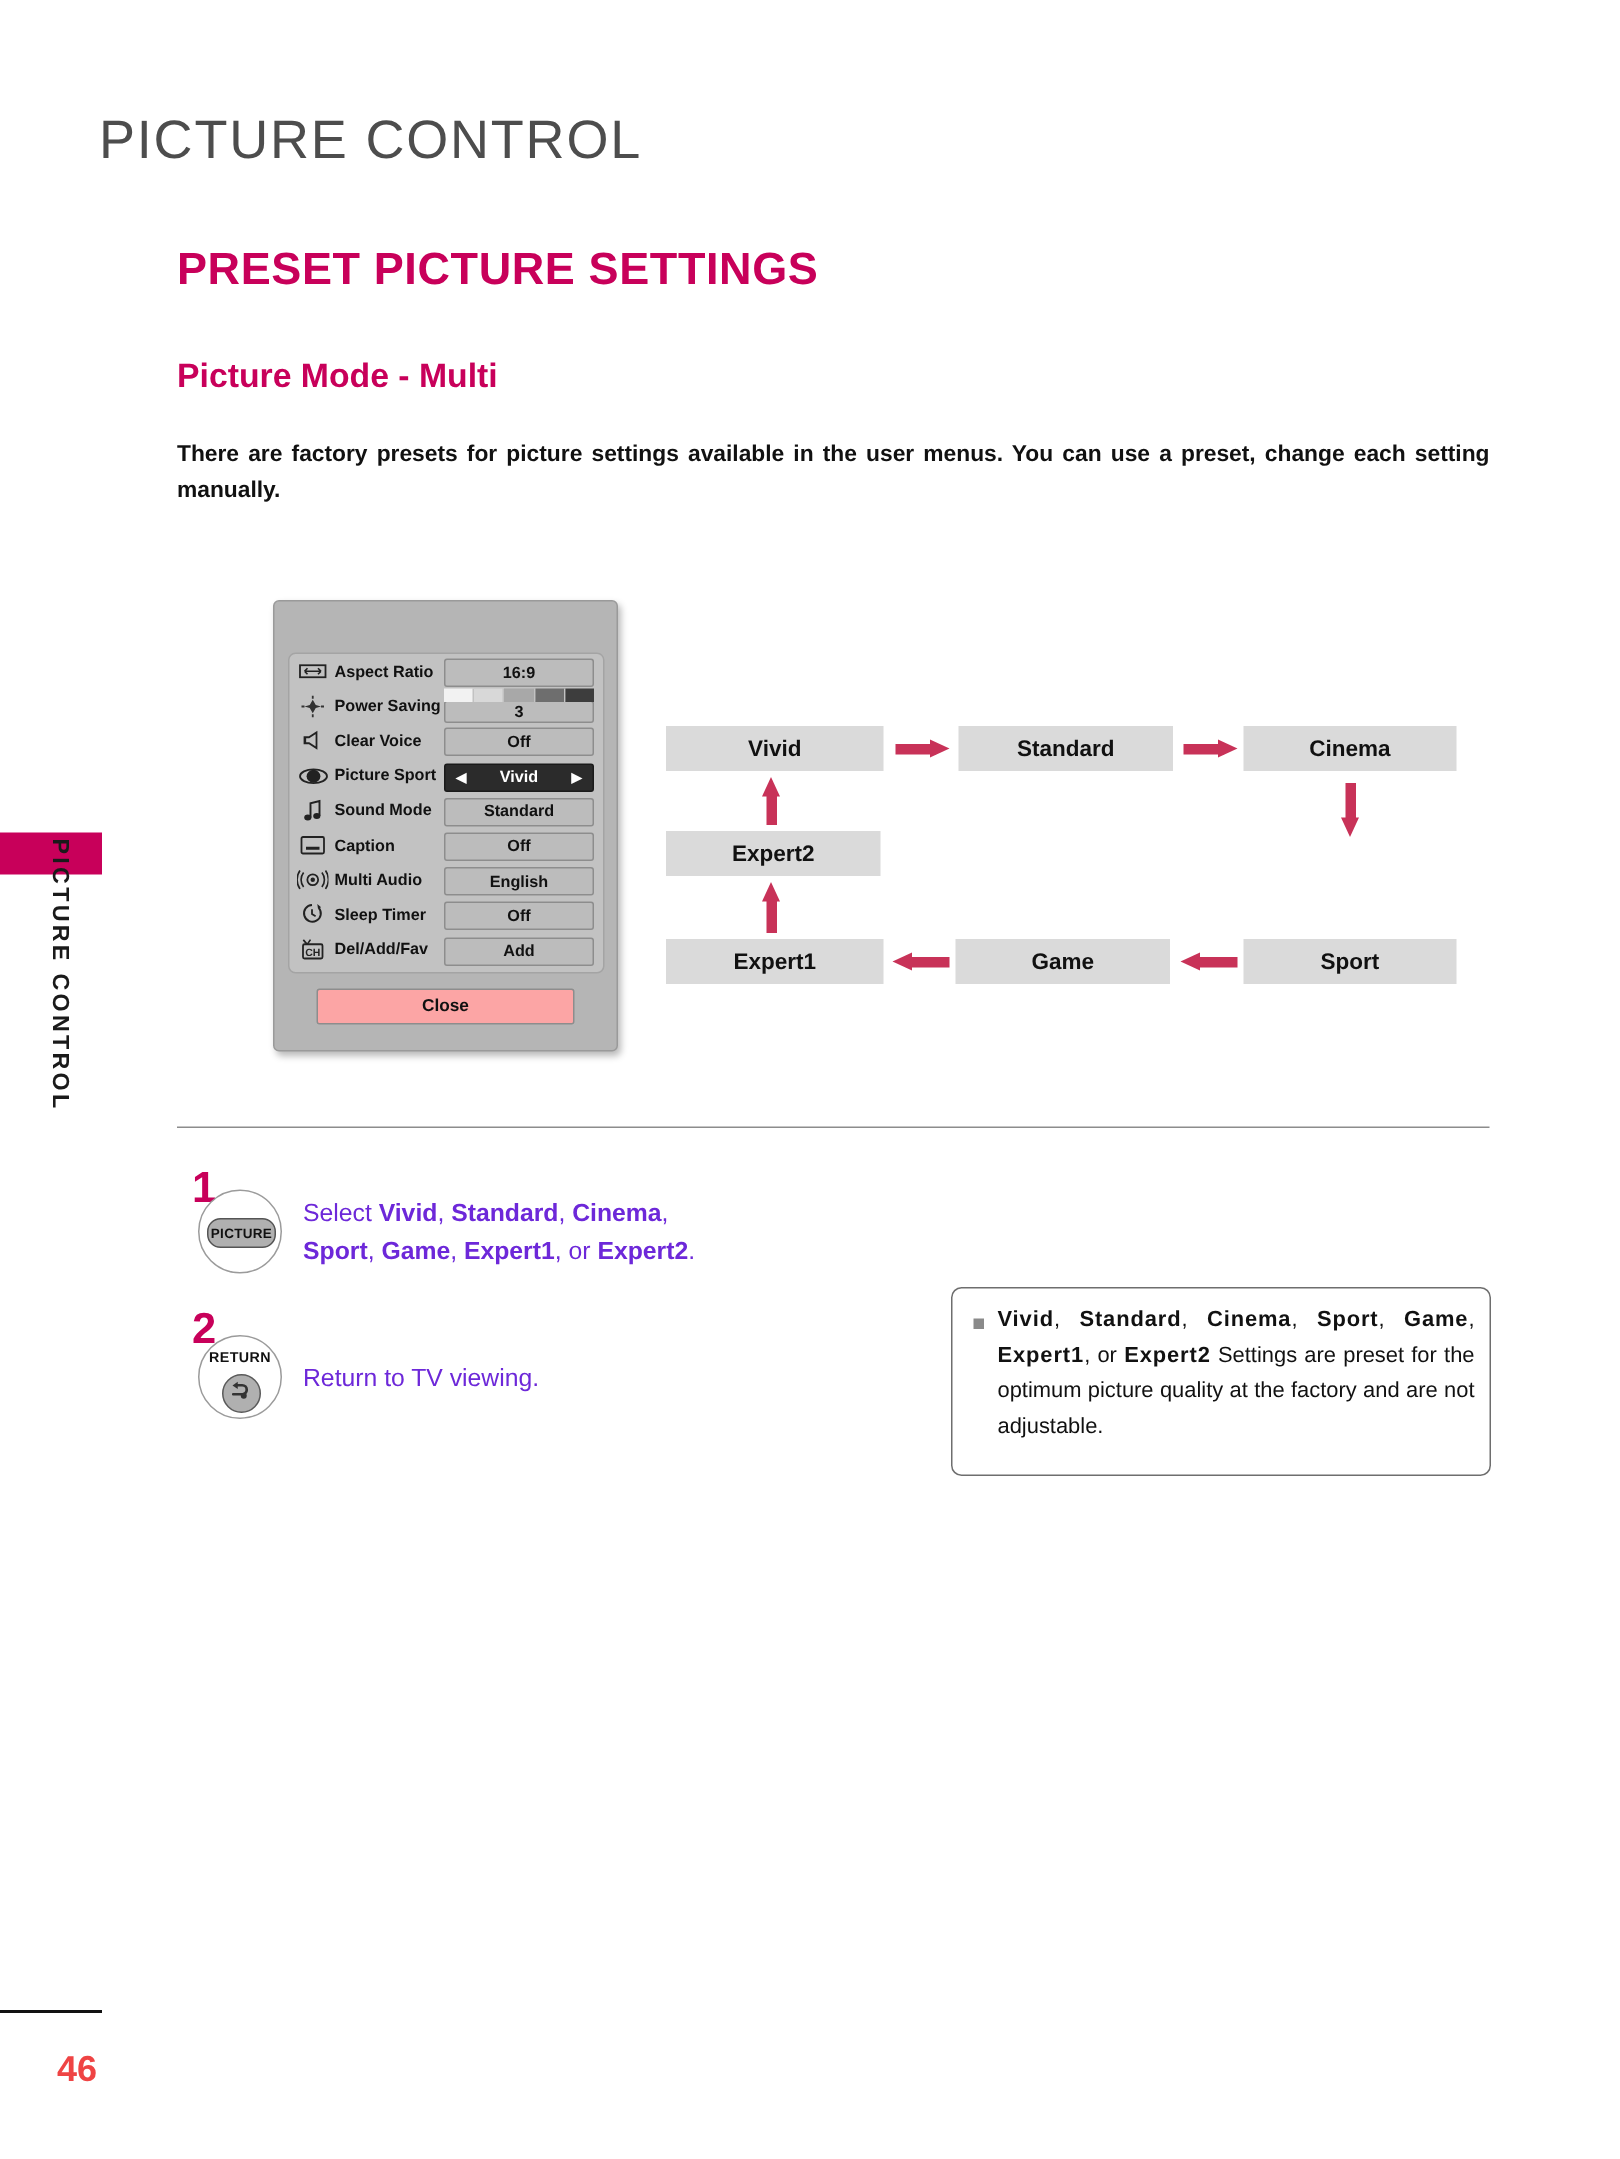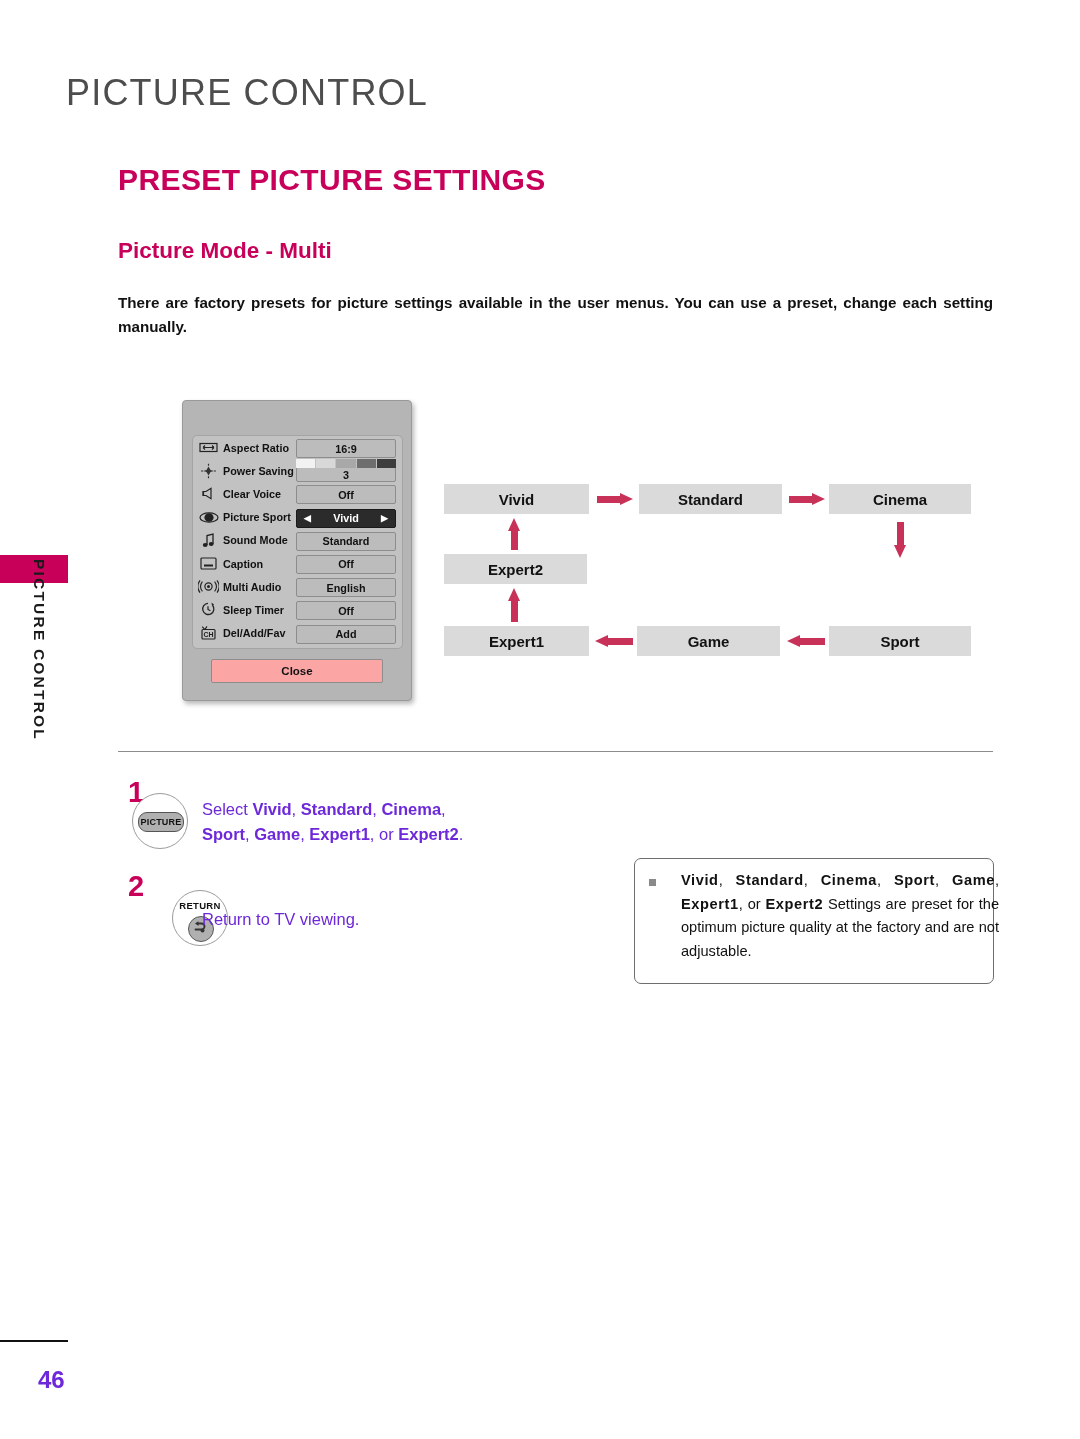--- a/index.html
+++ b/index.html
@@ -353,21 +353,21 @@
     color: #6d28d9;
   }
   .step-text b { font-weight: bold; }
 
   #step1        { left: 128px; top: 778px; }
   #step1 .step-number   { left: 0px;  top: 0px; }
   #step1 .step-btn-ring { left: 4px;  top: 15px; }
   #step1-text   { left: 202px; top: 797px; width: 420px; }
   #step2        { left: 128px; top: 872px; }
   #step2 .step-number   { left: 0px;  top: 0px; }
-  #step2 .step-btn-ring { left: 4px;  top: 18px; margin-left: 40px; }
+  #step2 .step-btn-ring { left: 4px;  top: 18px; }
   #step2-text   { left: 202px; top: 907px; width: 300px; }
 
   
   #note-box {
     position: absolute;
     left: 634px;
     top: 858px;
     width: 358px;
     height: 124px;
     border: 1px solid #6e6e6e;
@@ -384,41 +384,40 @@
   }
   #note-text {
     position: absolute;
     left: 30px;
     top: 10px;
     width: 318px;
     font-size: 14.6px;
     line-height: 23.5px;
     color: #111;
     text-align: justify;
-    margin-left: 16px;
   }
   #note-text b { font-weight: bold; }
   .wide { letter-spacing: 0.6px; }
 
   
   #footer-rule {
     position: absolute;
     left: 0px;
     top: 1340px;
     width: 68px;
     height: 1.5px;
     background: #111;
   }
   #page-number {
     position: absolute;
     left: 38px;
     top: 1366px;
     font-size: 24px;
     font-weight: bold;
-    color: #6d28d9;
+    color: #ef4444;
   }
 </style>
 </head>
 <body>
 
 <div id="side-tab-block"></div>
 <div id="side-tab-label">PICTURE CONTROL</div>
 
 <div id="chapter-title">PICTURE CONTROL</div>
 <div id="section-title">PRESET PICTURE SETTINGS</div>

